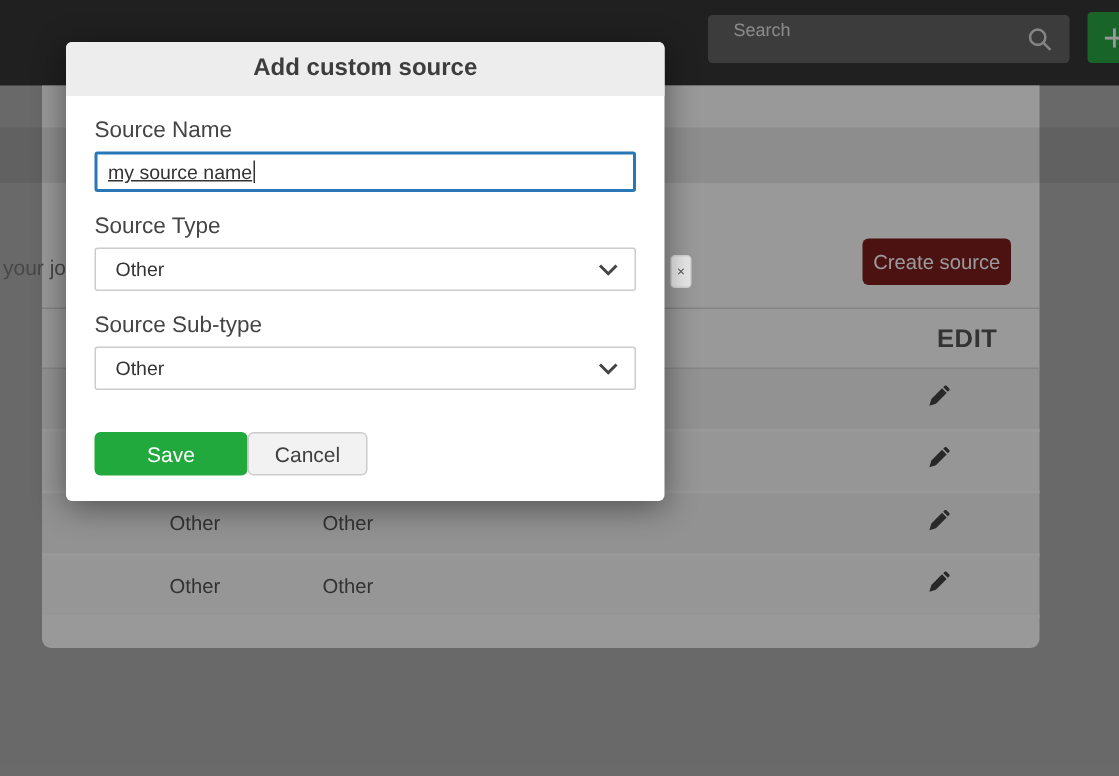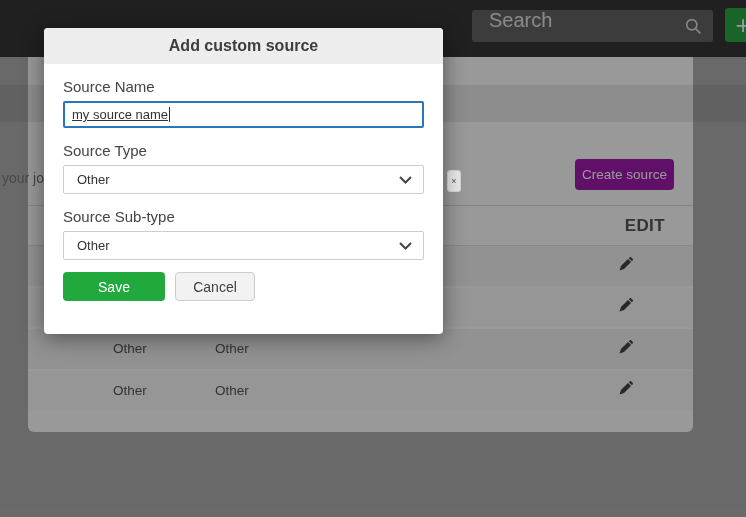--- a/index.html
+++ b/index.html
@@ -2,34 +2,34 @@
 <html><head>
 <meta charset="utf-8">
 <style>
   * { margin:0; padding:0; box-sizing:border-box; }
   html,body { width:746px; height:517px; overflow:hidden; }
   body { position:relative; font-family:"Liberation Sans", sans-serif; background:#b0b0b0; }
 
   
   .topbar { position:absolute; left:0; top:0; width:746px; height:57px; background:#363636; z-index:1; }
   .search-box { position:absolute; left:472px; top:10px; width:241px; height:32px; background:#656565;
-                border:none; border-radius:3px; color:#f0f0f0; font-size:20px; padding:0 34px 12px 17px; }
+                border:none; border-radius:3px; color:#f0f0f0; font-size:12px; padding:0 34px 12px 17px; }
   .search-box::placeholder { color:#e6e6e6; opacity:1; }
   .search-icon { position:absolute; left:685px; top:18px; width:17px; height:17px; }
   .plus-btn { position:absolute; left:725px; top:8px; width:36px; height:34px; background:#28a745;
               border:none; border-radius:3px; color:#ffffff; font-size:26px; font-weight:400; line-height:30px; text-align:center; }
 
   .page-band { position:absolute; left:0; top:85px; width:746px; height:37px; background:rgba(0,0,0,0.08); z-index:3; }
 
   .content-card { position:absolute; left:28px; top:57px; width:665px; height:375px; background:#ffffff;
                   border-radius:0 0 6px 6px; z-index:2; }
 
   .desc-text { position:absolute; left:2px; top:170px; font-size:14px; color:#777777; z-index:4; }
 
-  .create-source-btn { position:absolute; left:575px; top:159px; width:99px; height:31px; background:#a21caf;
+  .create-source-btn { position:absolute; left:575px; top:159px; width:99px; height:31px; background:#7f1d1d;
                        border:none; border-radius:4px; color:#ffffff; font-size:13.5px; z-index:4; }
 
   .table-wrap { position:absolute; left:28px; top:205px; width:665px; z-index:3; }
   .table-header { height:41px; border-top:1px solid #dddddd; border-bottom:1px solid #e2e2e2;
                   display:flex; align-items:center; justify-content:flex-end; padding-right:28px; }
   .edit-header { font-size:17px; font-weight:600; color:#555555; letter-spacing:0.4px; }
   .t-row { height:41.5px; display:flex; align-items:center; border-bottom:2px solid #ffffff; }
   .t-row.odd { background:rgba(0,0,0,0.045); }
   .t-row.even { background:rgba(0,0,0,0.015); }
   .cell-type { width:187px; padding-left:85px; font-size:13.5px; color:#555555; }
@@ -47,21 +47,21 @@
                   display:flex; align-items:center; justify-content:center; }
   .modal-title { font-size:16px; font-weight:700; color:#3d3d3d; }
   .modal-body { padding:0 19px; }
   .field-label { display:block; margin-top:14px; margin-bottom:6px; font-size:15px; color:#444444; }
   .name-input-fake { width:361px; height:27px; border:2px solid #2a77b8; border-radius:2px; background:#fff;
                      display:flex; align-items:center; padding:0 7px; font-size:13px; color:#333333;text-decoration:underline; }
   .caret { display:inline-block; width:1px; height:15px; background:#333333; margin-left:1px; }
   .select { width:361px; height:29px; border:1px solid #cccccc; border-radius:2px; background:#ffffff;
             display:flex; align-items:center; justify-content:space-between; padding:0 11px 0 13px;
             font-size:13px; color:#333333; cursor:pointer; }
-  .btn-row { margin-top:12px; display:flex; gap:10px; }
+  .btn-row { margin-top:28px; display:flex; }
   .save-btn { width:102px; height:29px; background:#22a93e; color:#ffffff; border:none; border-radius:4px; font-size:14px; }
   .cancel-btn { width:80px; height:29px; background:#f2f2f2; color:#404040; border:1px solid #cccccc; border-radius:4px; font-size:14px; }
 
   .x-chip { position:absolute; left:447px; top:170px; width:14px; height:22px; background:#e9e9e9;
             border:1px solid #d5d5d5; border-radius:3px; z-index:20; color:#555555; font-size:9px;
             display:flex; align-items:center; justify-content:center; padding:0; }
 </style>
 </head>
 <body>
 

